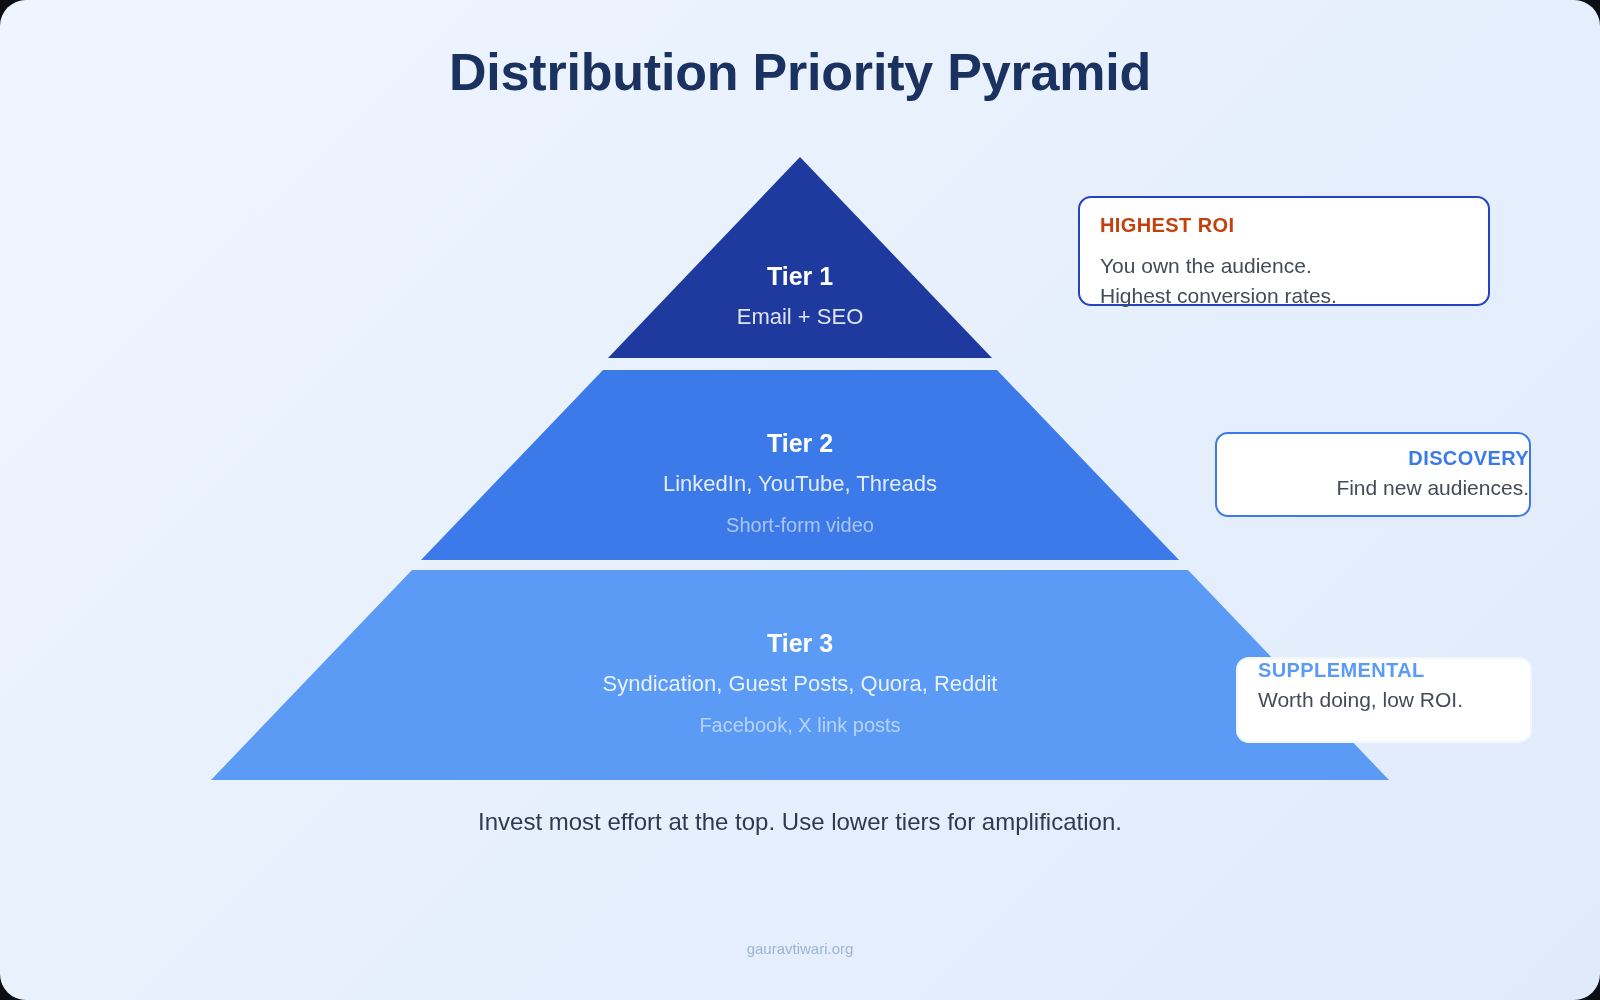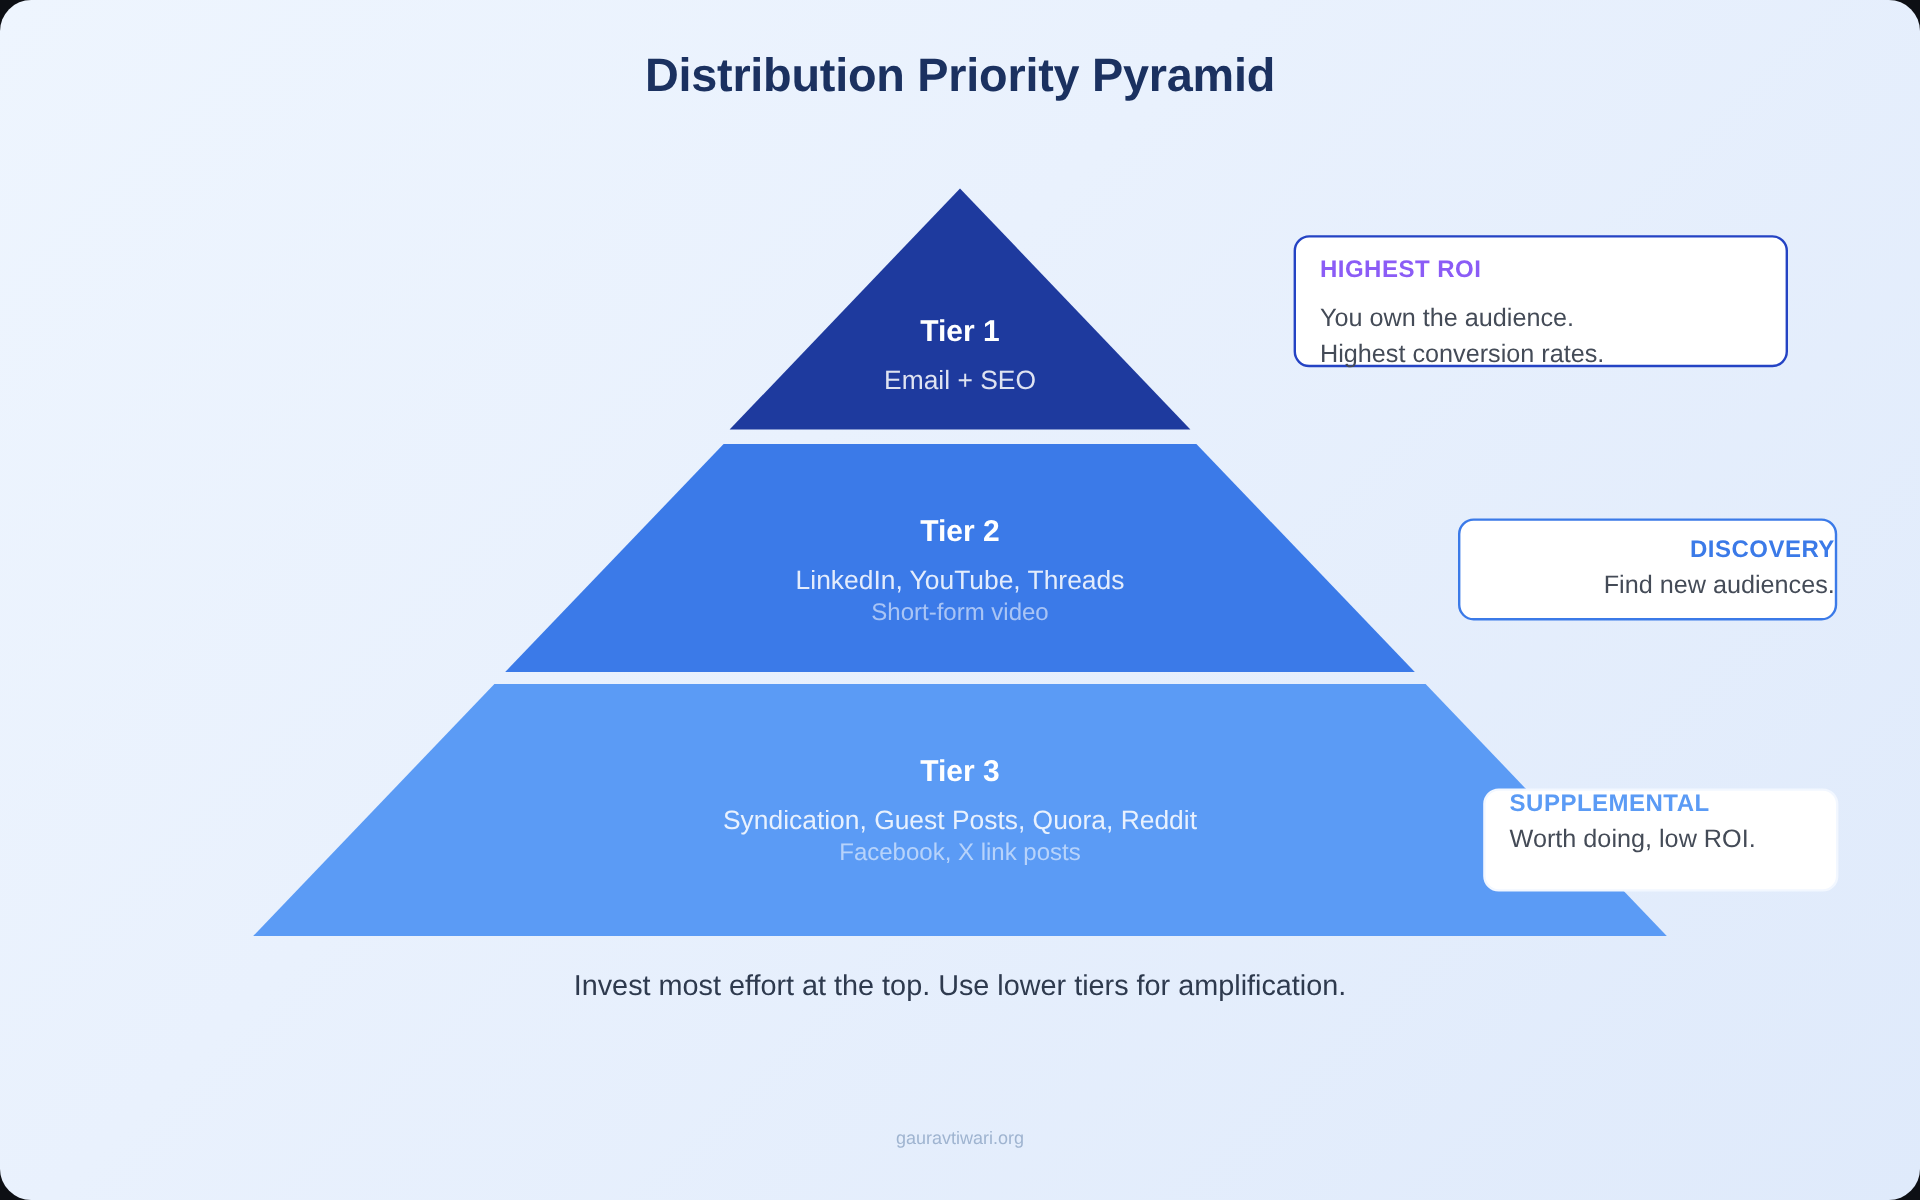--- a/index.html
+++ b/index.html
@@ -21,21 +21,21 @@
     background: linear-gradient(135deg, #eef5fe 0%, #e9f1fd 40%, #dfeafb 100%);
   }
 
   
   #title {
     position: absolute;
     top: 42px;
     left: 0;
     width: 1600px;
     text-align: center;
-    font-size: 39px;
+    font-size: 52px;
     font-weight: 700;
     letter-spacing: -0.2px;
     color: #1b3160;
   }
 
   
   #pyramid {
     position: absolute;
     left: 0;
     top: 0;
@@ -62,20 +62,21 @@
     font-weight: 400;
     color: rgba(255,255,255,0.86);
     line-height: 1.3;
     margin-top: 12px;
   }
   .tier-secondary {
     font-size: 20px;
     font-weight: 400;
     color: rgba(255,255,255,0.56);
     line-height: 1.3;
+    margin-top: 14px;
   }
 
   
   .callout {
     position: absolute;
     background: #ffffff;
     border-radius: 13px;
   }
   .callout-label {
     font-size: 20px;
@@ -92,21 +93,21 @@
 
   
   #callout-1 {
     left: 1078px;
     top: 196px;
     width: 412px;
     height: 110px;
     border: 2px solid #2443c4;
     padding: 16px 0 0 20px;
   }
-  #callout-1 .callout-label { color: #8b5cf6; }
+  #callout-1 .callout-label { color: #c2410c; }
   #callout-1 .callout-body { margin-top: 14px; }
 
   
   #callout-2 {
     left: 1215px;
     top: 432px;
     width: 316px;
     height: 85px;
     border: 2px solid #3b7ae8;
     padding: 13px 0 0 19px;

